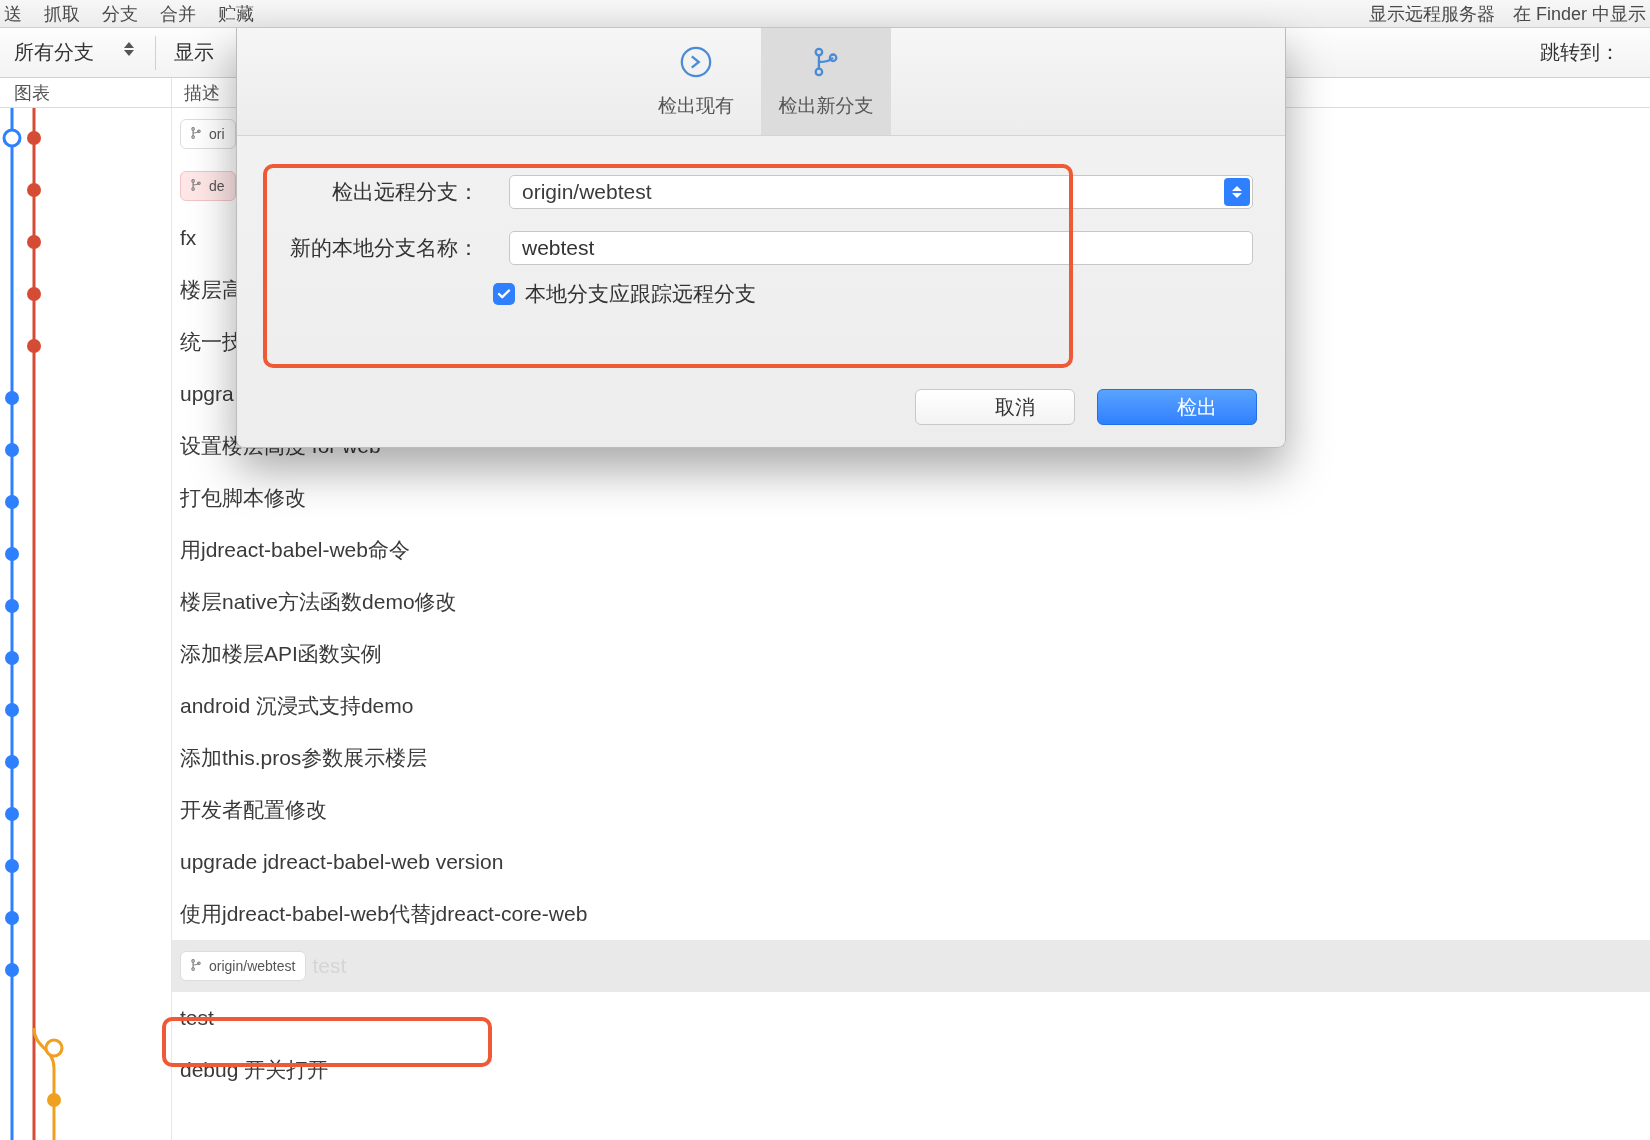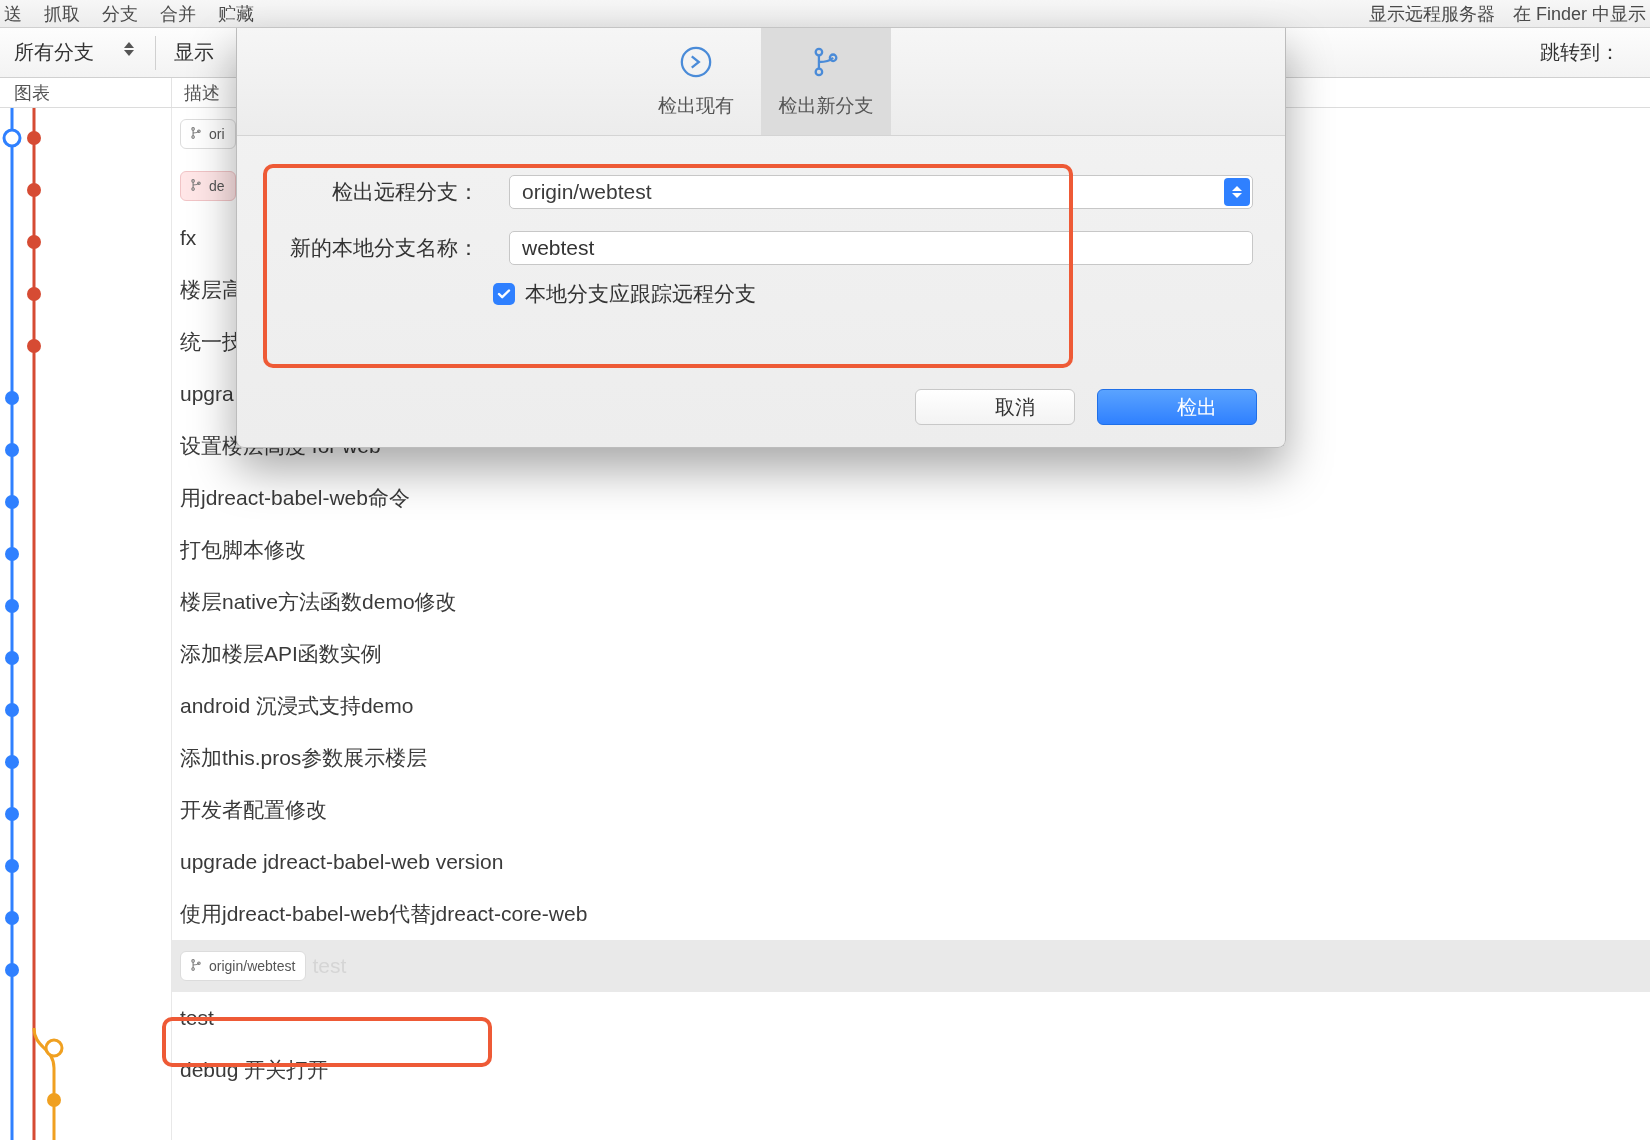--- a/index.html
+++ b/index.html
@@ -300,24 +300,24 @@
       <div class="row">
         <span>统一技</span>
       </div>
       <div class="row">
         <span>upgra</span>
       </div>
       <div class="row">
         <span>设置楼层高度 for web</span>
       </div>
       <div class="row">
+        <span>打包脚本修改</span>
+      </div>
+      <div class="row">
         <span>用jdreact-babel-web命令</span>
-      </div>
-      <div class="row">
-        <span>打包脚本修改</span>
       </div>
       <div class="row">
         <span>楼层native方法函数demo修改</span>
       </div>
       <div class="row">
         <span>添加楼层API函数实例</span>
       </div>
       <div class="row">
         <span>android 沉浸式支持demo</span>
       </div>

